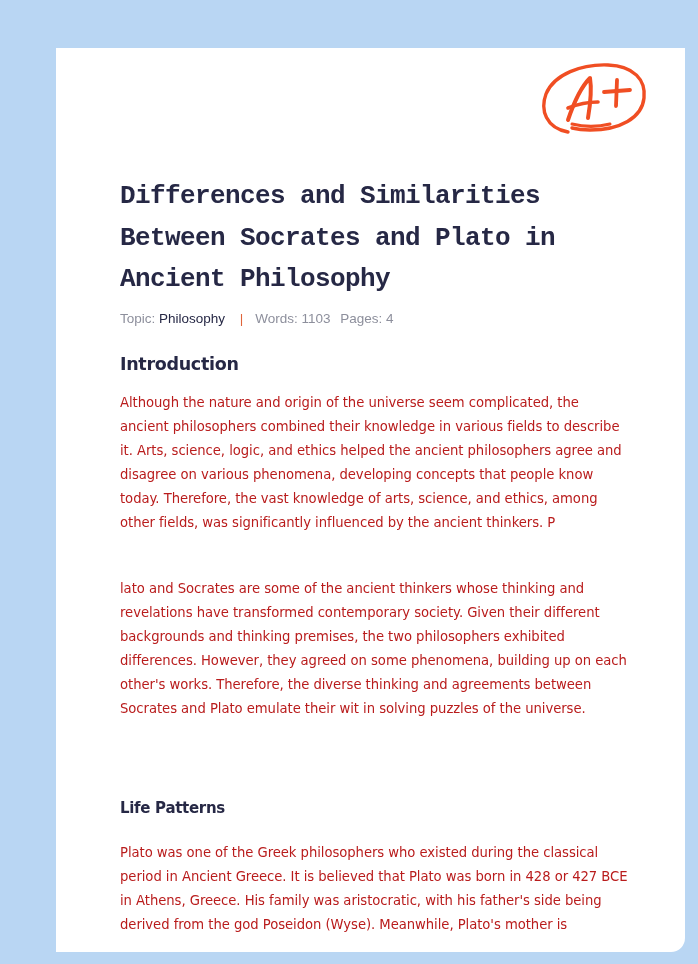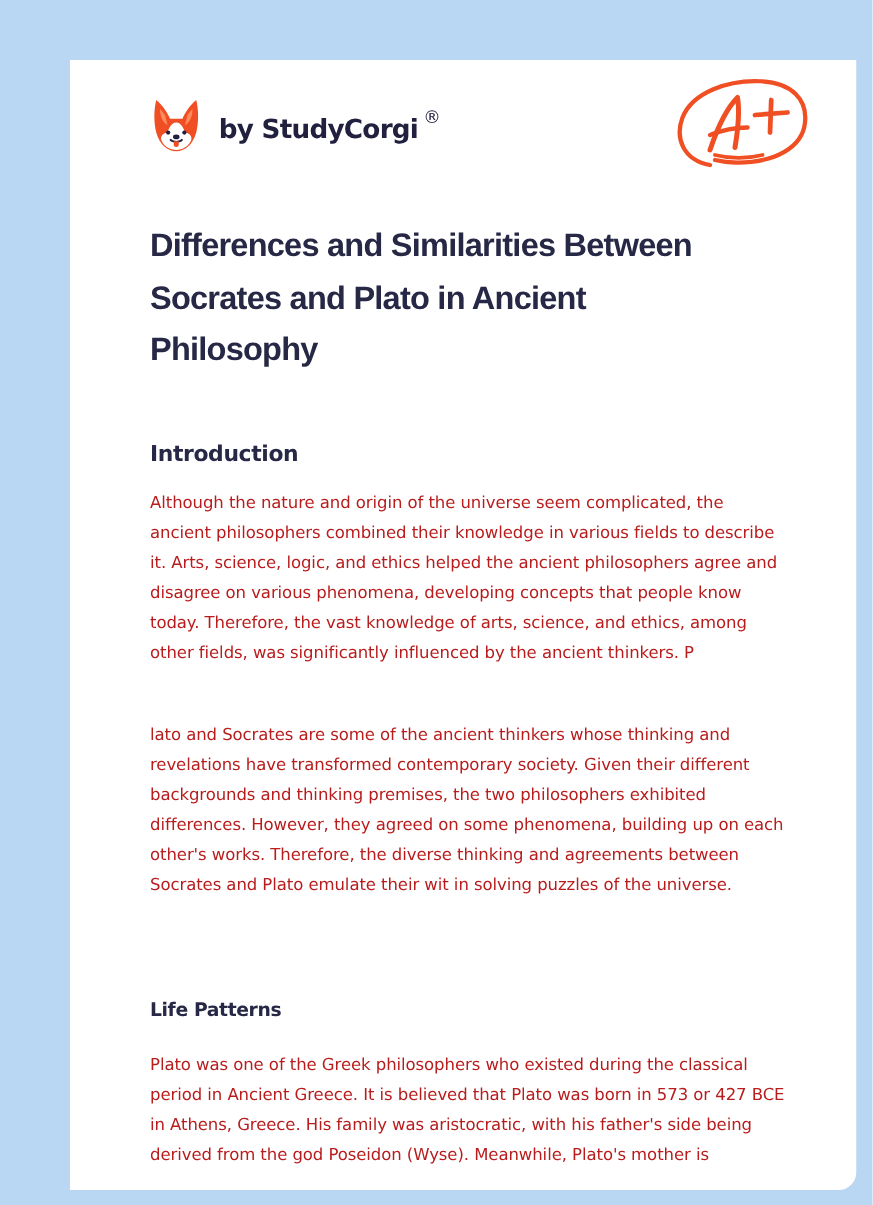--- a/index.html
+++ b/index.html
@@ -23,21 +23,21 @@
     font-weight:bold; font-size:21px; color:#21213f; letter-spacing:-0.6px;
     margin-top:6px;
   }
   .reg {
     font-family:"DejaVu Sans", sans-serif; font-size:14px; color:#21213f;
     margin-left:4px; margin-top:-12px;
   }
   .grade { position:absolute; left:482px; top:10px; width:112px; height:82px; }
   .title {
     position:absolute; left:64px; top:128px; width:480px;
-    font-family:Liberation Sans, sans-serif; font-weight:bold;
+    font-family:Liberation Mono, monospace; font-weight:bold;
     font-size:26px; line-height:41.5px; color:#262845; letter-spacing:-0.6px;
     margin:0;
   }
   .meta {
     position:absolute; left:64px; top:263px;
     font-family:"Liberation Sans", sans-serif; font-size:13.5px; color:#8d8f9c;
     white-space:nowrap;
   }
   .meta .topic-val { color:#262845; }
   .meta .sep { color:#e0643b; margin:0 8px 0 11px; }
@@ -51,51 +51,43 @@
     position:absolute; left:64px; width:510px; margin:0;
     font-family:"DejaVu Sans", sans-serif; font-size:13.2px;
     line-height:24px; color:#b91c1c; letter-spacing:-0.05px;
   }
 </style>
 </head>
 <body>
 
 <div class="card">
 
-  <div class="brand">
-    <svg class="corgi" viewBox="0 0 38 44">
-      <path d="M3 2 C1 10 1 20 3 28 C6 38 12 43 19 43 C26 43 32 38 35 28 C37 20 37 10 35 2 C30 6 26 12 24 17 L14 17 C12 12 8 6 3 2 Z" fill="#f04e23"></path>
-      <path d="M6 9 C6 15 8 20 12 22 L10 14 Z" fill="#ff8a5c"></path>
-      <path d="M32 9 C32 15 30 20 26 22 L28 14 Z" fill="#ff8a5c"></path>
-      <path d="M19 20 C15 20 13 25 12 28 C9 28 6 31 7 34 C9 39 14 42 19 42 C24 42 29 39 31 34 C32 31 29 28 26 28 C25 25 23 20 19 20 Z" fill="#ffffff"></path>
-      <circle cx="12.5" cy="28" r="1.7" fill="#21213f"></circle>
-      <circle cx="25.5" cy="28" r="1.7" fill="#21213f"></circle>
-      <ellipse cx="19" cy="31.5" rx="2.6" ry="1.9" fill="#21213f"></ellipse>
-      <path d="M14 33.5 C16 36 22 36 24 33.5" stroke="#21213f" stroke-width="1.3" fill="none"></path>
-      <path d="M17 35 L21 35 L21 38 C21 40 17 40 17 38 Z" fill="#f04e23"></path>
-    </svg>
-    <span class="brand-text">by StudyCorgi</span>
-    <span class="reg">®</span>
-  </div>
 
   <svg class="grade" viewBox="0 0 112 82">
     <path d="M30 74 C8 70 2 52 8 36 C16 16 44 6 70 7 C96 8 108 22 106 40 C104 60 82 72 52 72 C44 72 38 71 34 70" stroke="#f04e23" stroke-width="3.4" fill="none" stroke-linecap="round"></path>
     <path d="M30 62 C36 44 44 28 52 20 C54 32 52 48 50 60" stroke="#f04e23" stroke-width="4" fill="none" stroke-linecap="round" stroke-linejoin="round"></path>
     <path d="M30 50 C40 46 50 44 60 44" stroke="#f04e23" stroke-width="3.6" fill="none" stroke-linecap="round"></path>
     <path d="M66 34 L92 32" stroke="#f04e23" stroke-width="3.8" fill="none" stroke-linecap="round"></path>
     <path d="M79 22 L78 48" stroke="#f04e23" stroke-width="3.8" fill="none" stroke-linecap="round"></path>
     <path d="M34 66 C46 69 60 69 72 66" stroke="#f04e23" stroke-width="3" fill="none" stroke-linecap="round"></path>
   </svg>
 
   <h1 class="title">Differences and Similarities Between Socrates and Plato in Ancient Philosophy</h1>
 
+  <div class="meta">
+    <span>Topic:</span>
+    <span class="topic-val">Philosophy</span>
+    <span class="sep">|</span>
+    <span>Words: 1103</span><span class="gap"></span>
+    <span>Pages: 4</span>
+  </div>
 
   <h2 class="h2" style="top:306px;text-align:right;">Introduction</h2>
 
   <p class="para" style="top:343px;">Although the nature and origin of the universe seem complicated, the ancient philosophers combined their knowledge in various fields to describe it. Arts, science, logic, and ethics helped the ancient philosophers agree and disagree on various phenomena, developing concepts that people know today. Therefore, the vast knowledge of arts, science, and ethics, among other fields, was significantly influenced by the ancient thinkers. P</p>
 
   <p class="para" style="top:529px;">lato and Socrates are some of the ancient thinkers whose thinking and revelations have transformed contemporary society. Given their different backgrounds and thinking premises, the two philosophers exhibited differences. However, they agreed on some phenomena, building up on each other's works. Therefore, the diverse thinking and agreements between Socrates and Plato emulate their wit in solving puzzles of the universe.</p>
 
 
   <h2 class="h2" style="top:751px; font-size:15px;">Life Patterns</h2>
 
-  <p class="para" style="top:793px;">Plato was one of the Greek philosophers who existed during the classical period in Ancient Greece. It is believed that Plato was born in 573 or 427 BCE in Athens, Greece. His family was aristocratic, with his father's side being derived from the god Poseidon (Wyse). Meanwhile, Plato's mother is</p>
+  <p class="para" style="top:793px;">Plato was one of the Greek philosophers who existed during the classical period in Ancient Greece. It is believed that Plato was born in 428 or 427 BCE in Athens, Greece. His family was aristocratic, with his father's side being derived from the god Poseidon (Wyse). Meanwhile, Plato's mother is</p>
 </div>
 
 </body></html>

